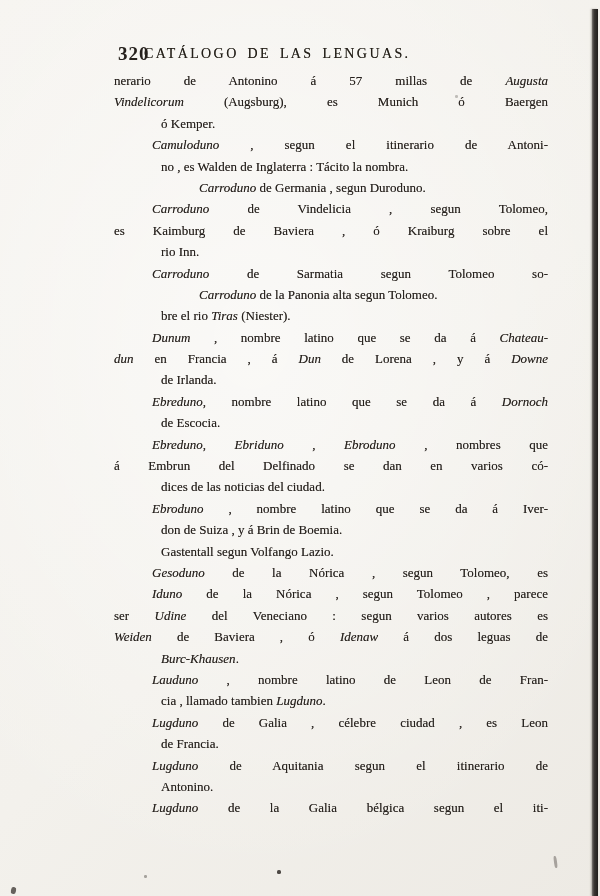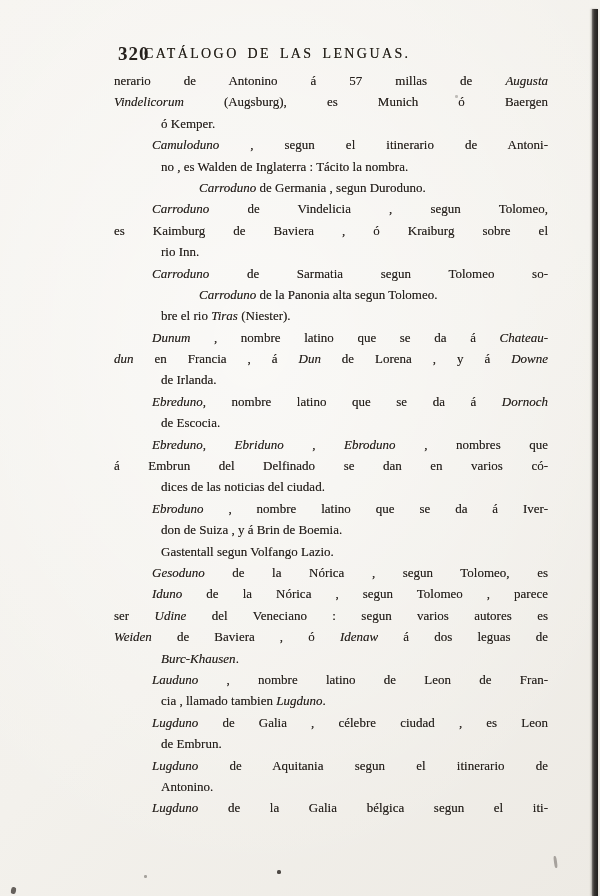--- a/index.html
+++ b/index.html
@@ -102,21 +102,21 @@
       <div class="line end"><span>don de Suiza , y á Brin de Boemia.</span></div>
       <div class="line end"><span>Gastentall segun Volfango Lazio.</span></div>
       <div class="line indent"><span class="it">Gesoduno</span><span> de la Nórica , segun Tolomeo, es</span></div>
       <div class="line indent"><span class="it">Iduno</span><span> de la Nórica , segun Tolomeo , parece</span></div>
       <div class="line"><span>ser </span><span class="it">Udine</span><span> del Veneciano : segun varios autores es</span></div>
       <div class="line"><span class="it">Weiden</span><span> de Baviera , ó </span><span class="it">Idenaw</span><span> á dos leguas de</span></div>
       <div class="line end"><span class="it">Burc-Khausen</span><span>.</span></div>
       <div class="line indent"><span class="it">Lauduno</span><span> , nombre latino de Leon de Fran-</span></div>
       <div class="line end"><span>cia , llamado tambien </span><span class="it">Lugduno</span><span>.</span></div>
       <div class="line indent"><span class="it">Lugduno</span><span> de Galia , célebre ciudad , es Leon</span></div>
-      <div class="line end"><span>de Embrun.</span></div>
+      <div class="line end"><span>de Francia.</span></div>
       <div class="line indent"><span class="it">Lugduno</span><span> de Aquitania segun el itinerario de</span></div>
       <div class="line end"><span>Antonino.</span></div>
       <div class="line indent"><span class="it">Lugduno</span><span> de la Galia bélgica segun el iti-</span></div>
     </div>
 
   <div class="edge-bar"></div>
 
   <div class="speck speck-a"></div>
   <div class="speck speck-b"></div>
   <div class="speck speck-c"></div>

